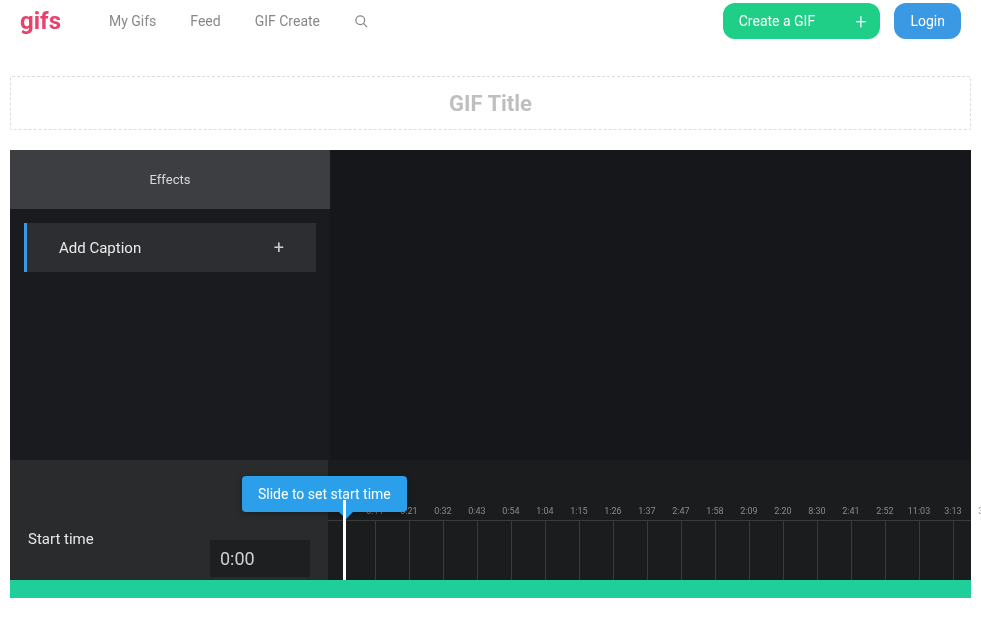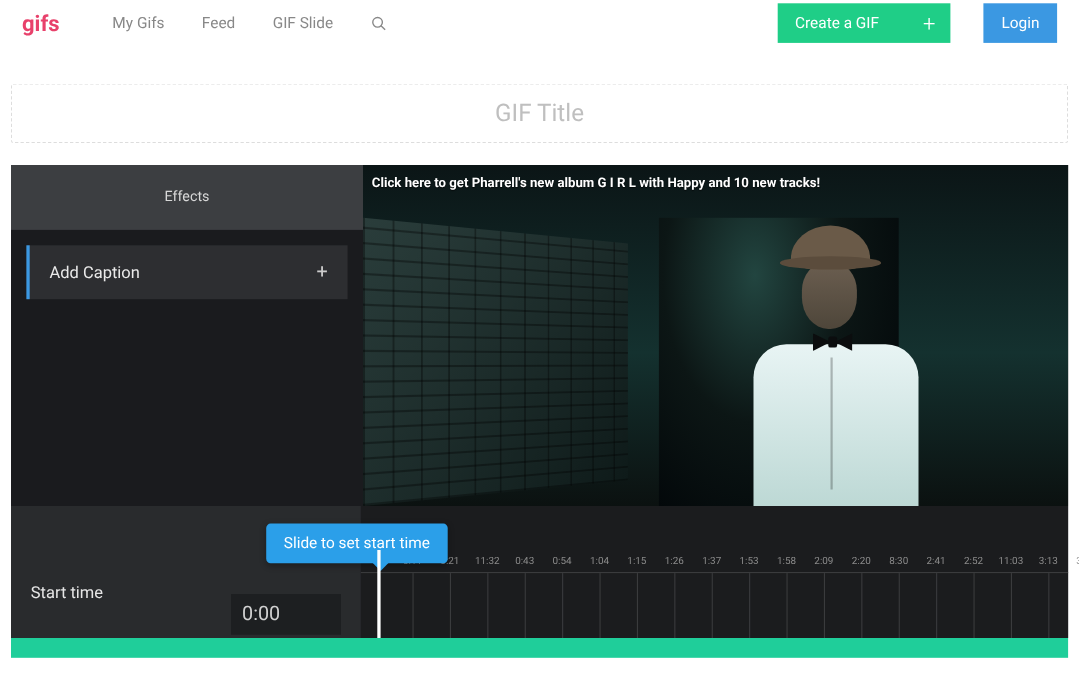--- a/index.html
+++ b/index.html
@@ -14,40 +14,40 @@
     height: 42px;
     display: flex;
     align-items: center;
     padding: 0 20px;
     background: #fff;
     gap: 6px;
   }
   .logo {
     color: #e8416b;
     font-weight: 700;
-    font-size: 20px;
+    font-size: 24px;
     margin-right: 28px;
   }
   .nav-link {
     color: #888;
     font-size: 14px;
     padding: 0 14px;
     cursor: pointer;
   }
   .search-icon-wrap {
     padding: 0 14px;
     cursor: pointer;
     display: flex;
     align-items: center;
   }
   .search-svg { stroke: #888; fill: none; stroke-width: 2; }
   .topbar-spacer { flex: 1; }
   .btn {
     height: 36px;
-    border-radius: 0;
+    border-radius: 12px;
     display: flex;
     align-items: center;
     padding: 0 16px;
     font-size: 14px;
     cursor: pointer;
     border: none;
     font-family: inherit;
   }
   .btn-create {
     background: #1fce87;
@@ -61,32 +61,33 @@
     line-height: 1;
   }
   .btn-register {
     background: #ececec;
     color: #888;
     margin-left: 8px;
   }
   .btn-login {
     background: #3b98e2;
     color: #fff;
-    margin-left: 24px;
+    margin-left: 8px;
   }
   .title-wrap {
     margin: 34px 10px 20px 10px;
     border: 1px dashed #ddd;
     border-radius: 2px;
     height: 54px;
     display: flex;
     align-items: center;
     justify-content: center;
     color: #bfbfbf;
     font-size: 22px;
+    font-weight: bold;
   }
   .editor {
     background: #16171a;
     margin: 0 10px 0 10px;
     display: flex;
     height: 310px;
     position: relative;
   }
   .sidebar {
     width: 320px;
@@ -105,21 +106,21 @@
     padding: 14px;
   }
   .add-caption {
     background: #2d2e31;
     border-left: 3px solid #3b98e2;
     display: flex;
     align-items: center;
     justify-content: space-between;
     color: #eaeaea;
     font-size: 15px;
-    padding: 14px 18px;
+    padding: 14px 32px;
     cursor: pointer;
   }
   .add-caption .plus-small {
     font-size: 18px;
     color: #ccc;
   }
   .video-area {
     flex: 1;
     position: relative;
     background: #000;
@@ -305,21 +306,21 @@
     background: #1fce9a;
   }
 </style>
 </head>
 <body>
 
 <div class="topbar">
   <div class="logo">gifs</div>
   <div class="nav-link">My Gifs</div>
   <div class="nav-link">Feed</div>
-  <div class="nav-link">GIF Slide</div>
+  <div class="nav-link">GIF Create</div>
   <div class="search-icon-wrap">
     <svg class="search-svg" width="15" height="15" viewBox="0 0 24 24">
         <circle cx="10" cy="10" r="7"></circle>
         <line x1="21" y1="21" x2="15" y2="15"></line>
       </svg>
   </div>
   <div class="topbar-spacer"></div>
   <button class="btn btn-create">
     <span>Create a GIF</span>
     <span class="plus">+</span>
@@ -332,57 +333,41 @@
 <div class="editor">
   <div class="sidebar">
     <div class="effects-tab">Effects</div>
     <div class="sidebar-body">
       <div class="add-caption">
         <span>Add Caption</span>
         <span class="plus-small">+</span>
       </div>
     </div>
   </div>
-  <div class="video-area">
-    <div class="video-scene">
-      <div class="wall"></div>
-      <div class="alley-dark"></div>
-      <div class="figure">
-        <div class="shirt"></div>
-        <div class="buttons-line"></div>
-        <div class="face"></div>
-        <div class="hat"></div>
-        <div class="bowtie">
-            <div class="bowtie-center"></div>
-          </div>
-      </div>
-    </div>
-    <div class="ytp-banner">Click here to get Pharrell's new album G I R L with Happy and 10 new tracks!</div>
-  </div>
 </div>
 
 <div class="timeline-section">
   <div class="controls-left">
     <div class="row">
       <div class="start-label">Start time</div>
       <input class="time-input" value="0:00" style="">
     </div>
   </div>
   <div class="timeline-inner">
     <div class="tick-labels" id="tick-labels">
         <span>0:11</span>
         <span>0:21</span>
-        <span>11:32</span>
+        <span>0:32</span>
         <span>0:43</span>
         <span>0:54</span>
         <span>1:04</span>
         <span>1:15</span>
         <span>1:26</span>
         <span>1:37</span>
-        <span>1:53</span>
+        <span>2:47</span>
         <span>1:58</span>
         <span>2:09</span>
         <span>2:20</span>
         <span>8:30</span>
         <span>2:41</span>
         <span>2:52</span>
         <span>11:03</span>
         <span>3:13</span>
         <span>3:24</span>
       </div>

